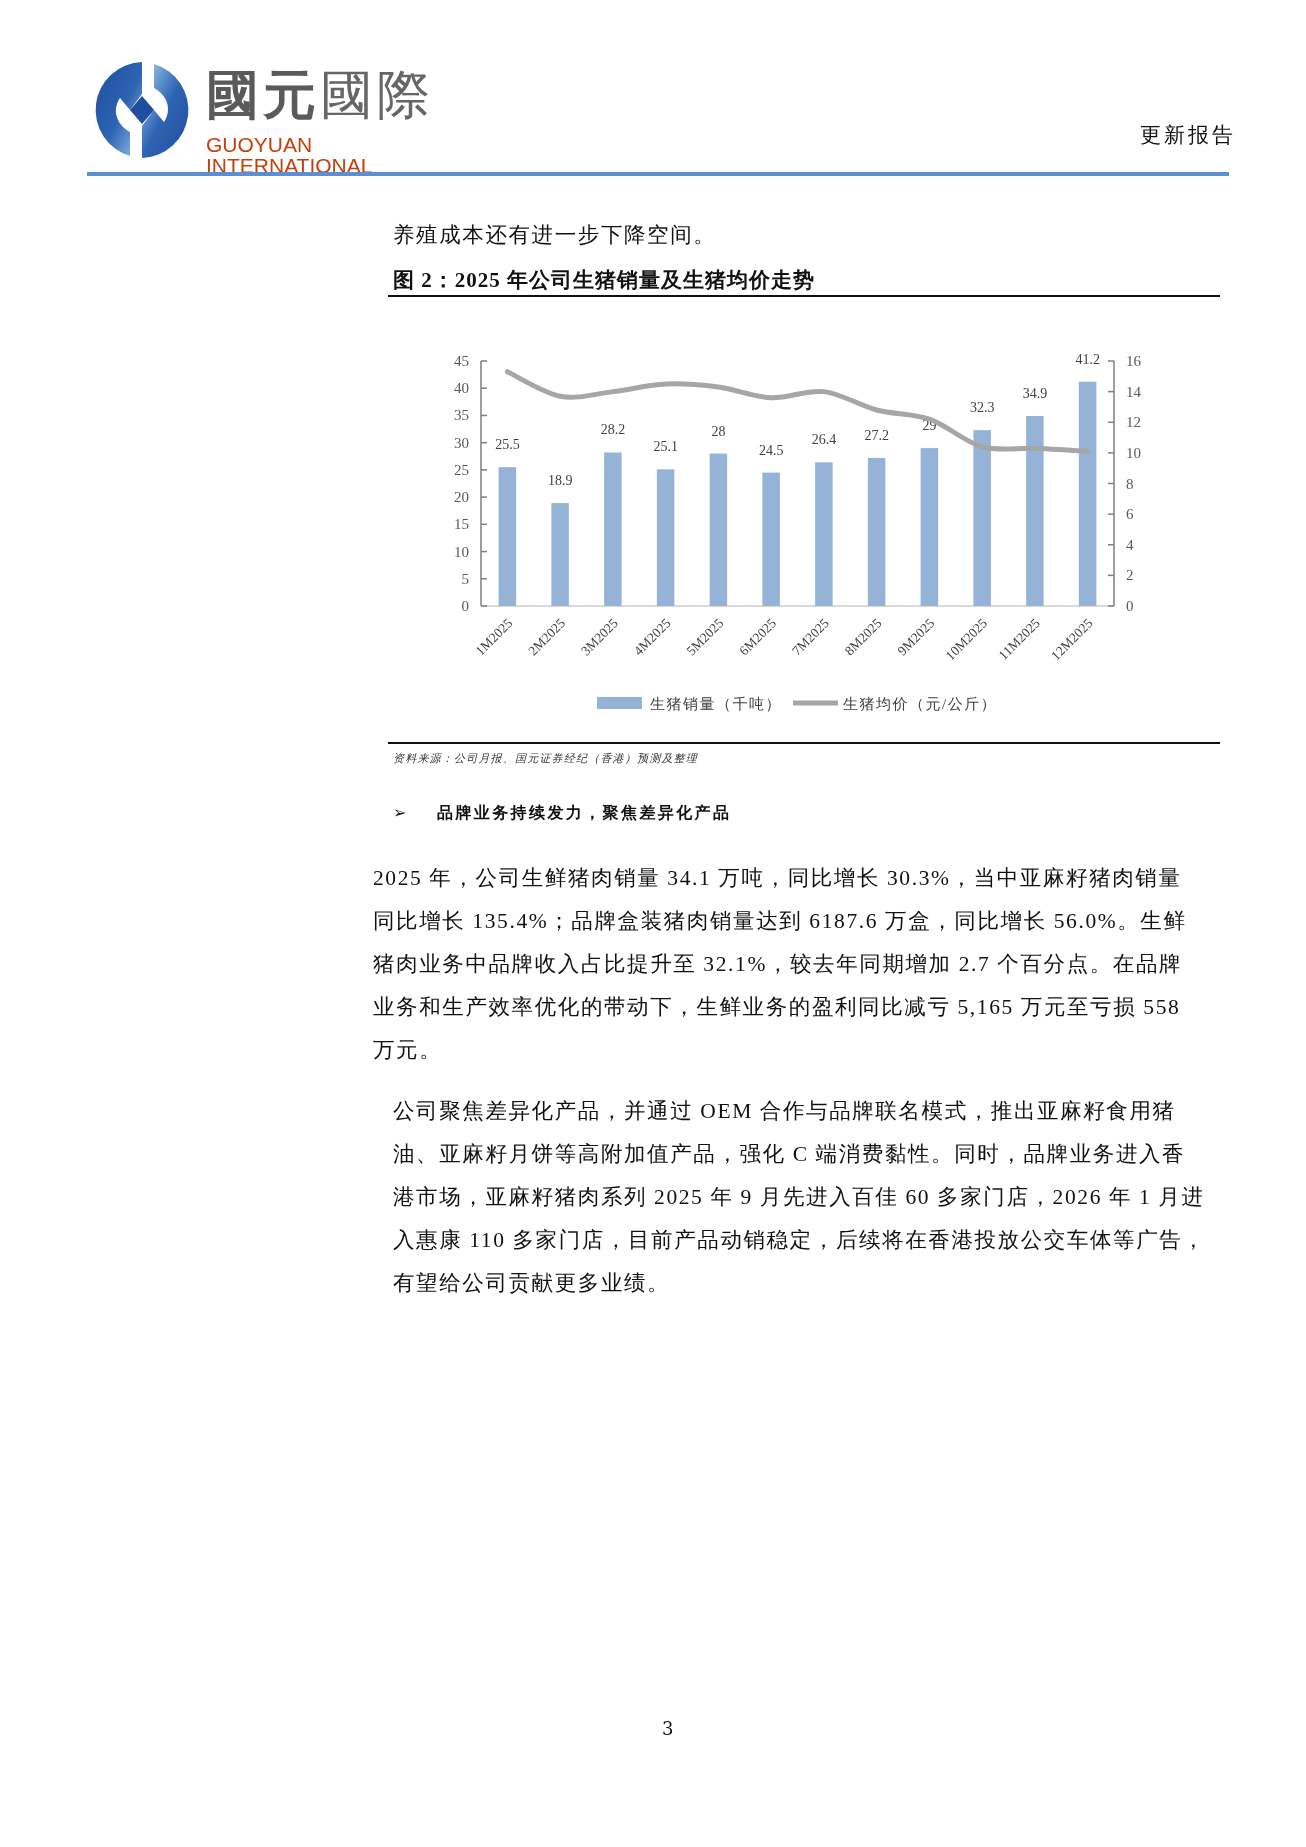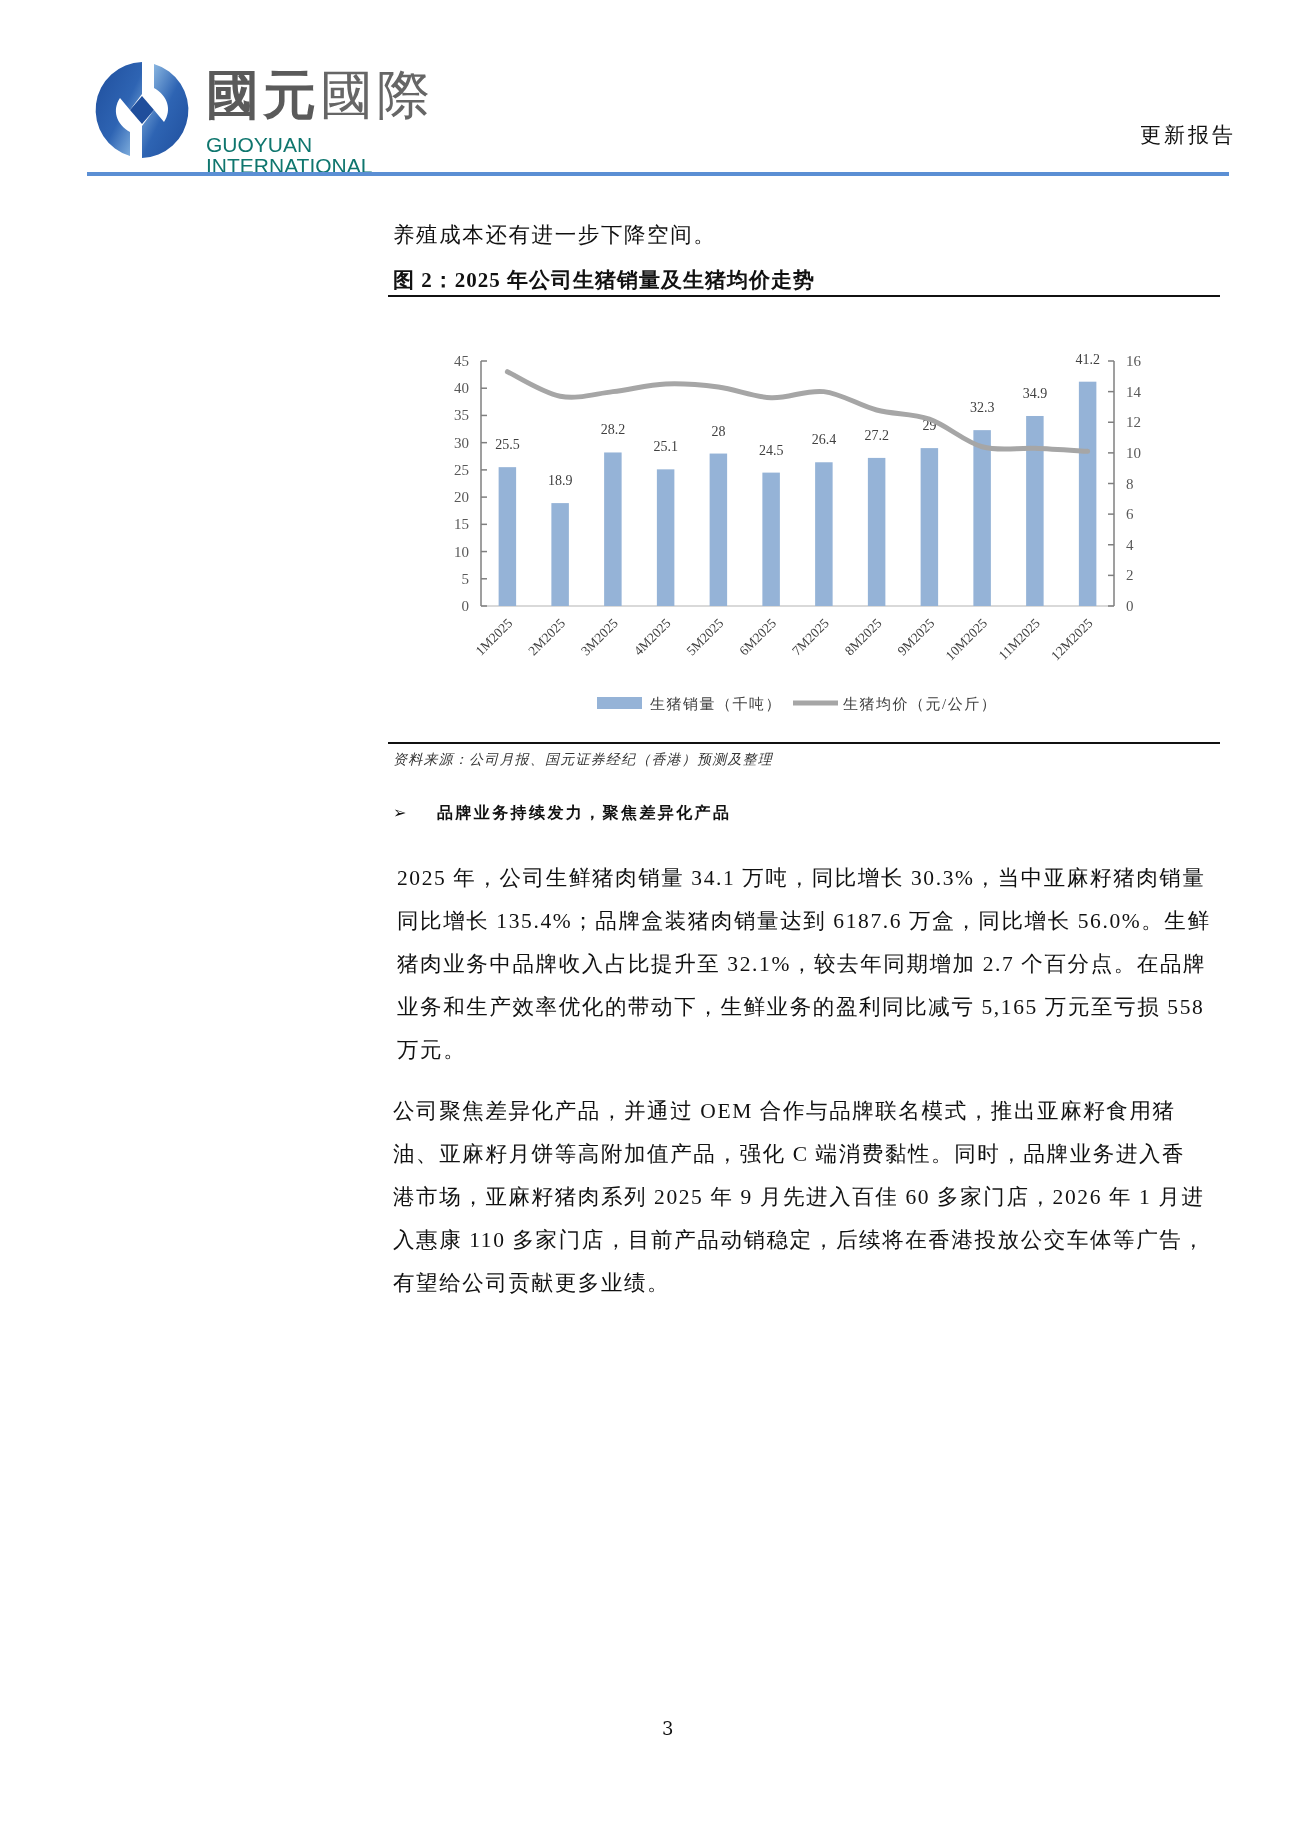--- a/index.html
+++ b/index.html
@@ -1,27 +1,27 @@
 <!DOCTYPE html>
 <html><head>
 <meta charset="utf-8">
 <style>
   html, body { margin:0; padding:0; background:#ffffff; }
   body { width:1306px; height:1847px; position:relative; overflow:hidden;
          font-family:"DejaVu Serif","Liberation Serif",serif; color:#111; }
   .abs { position:absolute; }
   .logo-cn { font-family:"DejaVu Sans","Liberation Sans",sans-serif; color:#5a5a5a; font-size:53px; letter-spacing:4px; line-height:1; }
   .logo-cn .bold { font-weight:bold; }
-  .logo-en { font-family:"Liberation Sans","DejaVu Sans",sans-serif; color:#0f766e; font-size:21px; letter-spacing:0px; line-height:1; }
+  .logo-en { font-family:"Liberation Sans","DejaVu Sans",sans-serif; color:#c2410c; font-size:21px; letter-spacing:0px; line-height:1; }
   .doc-type { font-size:21px; letter-spacing:3px; color:#111; }
   .header-rule { left:87px; top:172px; width:1142px; height:4px; background:#5B8FD4; }
   .body-text { font-family:"Liberation Serif","DejaVu Serif",serif; font-size:21.5px; color:#111; line-height:43px; letter-spacing:1.6px; white-space:nowrap; }
   .fig-title { font-family:"Liberation Serif","DejaVu Serif",serif; font-weight:bold; font-size:21px; letter-spacing:1px; color:#111; }
   .rule { height:2px; background:#111; }
-  .source { font-family:"Liberation Serif","DejaVu Serif",serif; font-style:italic; font-size:14px; color:#333; letter-spacing:1.2px; }
+  .source { font-family:"Liberation Serif","DejaVu Serif",serif; font-style:italic; font-size:11px; color:#333; letter-spacing:1.2px; }
   .heading { font-family:"Liberation Serif","DejaVu Serif",serif; font-weight:bold; font-size:16px; letter-spacing:2.4px; color:#111; }
   .page-num { font-size:18px; color:#111; }
   svg text { font-family:"Liberation Serif","DejaVu Serif",serif; }
 </style>
 </head>
 <body>
 
 <div class="abs" style="left:90px;top:58px;width:380px;height:100px;">
   <svg width="104" height="104" viewBox="0 0 104 104" style="position:absolute;left:0;top:0;">
     <defs>
@@ -142,21 +142,21 @@
     <text x="455" y="409" font-size="15" fill="#404040" letter-spacing="1.5">生猪均价（元/公斤）</text>
   </svg>
 
 <div class="abs rule" style="left:388px;top:742px;width:832px;height:1.5px;"></div>
 <div class="abs source" style="left:393px;top:751px;">资料来源：公司月报、国元证券经纪（香港）预测及整理</div>
 
 <div class="abs heading" style="left:393px;top:803px;">
   <span style="display:inline-block;width:44px;font-weight:normal;">➢</span><span>品牌业务持续发力，聚焦差异化产品</span>
 </div>
 
-<div class="abs" style="left:397px;top:857px;">
+<div class="abs" style="left:373px;top:857px;">
   <div class="body-text">2025 年，公司生鲜猪肉销量 34.1 万吨，同比增长 30.3%，当中亚麻籽猪肉销量</div>
   <div class="body-text">同比增长 135.4%；品牌盒装猪肉销量达到 6187.6 万盒，同比增长 56.0%。生鲜</div>
   <div class="body-text">猪肉业务中品牌收入占比提升至 32.1%，较去年同期增加 2.7 个百分点。在品牌</div>
   <div class="body-text">业务和生产效率优化的带动下，生鲜业务的盈利同比减亏 5,165 万元至亏损 558</div>
   <div class="body-text">万元。</div>
 </div>
 
 <div class="abs" style="left:393px;top:1090px;">
   <div class="body-text">公司聚焦差异化产品，并通过 OEM 合作与品牌联名模式，推出亚麻籽食用猪</div>
   <div class="body-text">油、亚麻籽月饼等高附加值产品，强化 C 端消费黏性。同时，品牌业务进入香</div>

